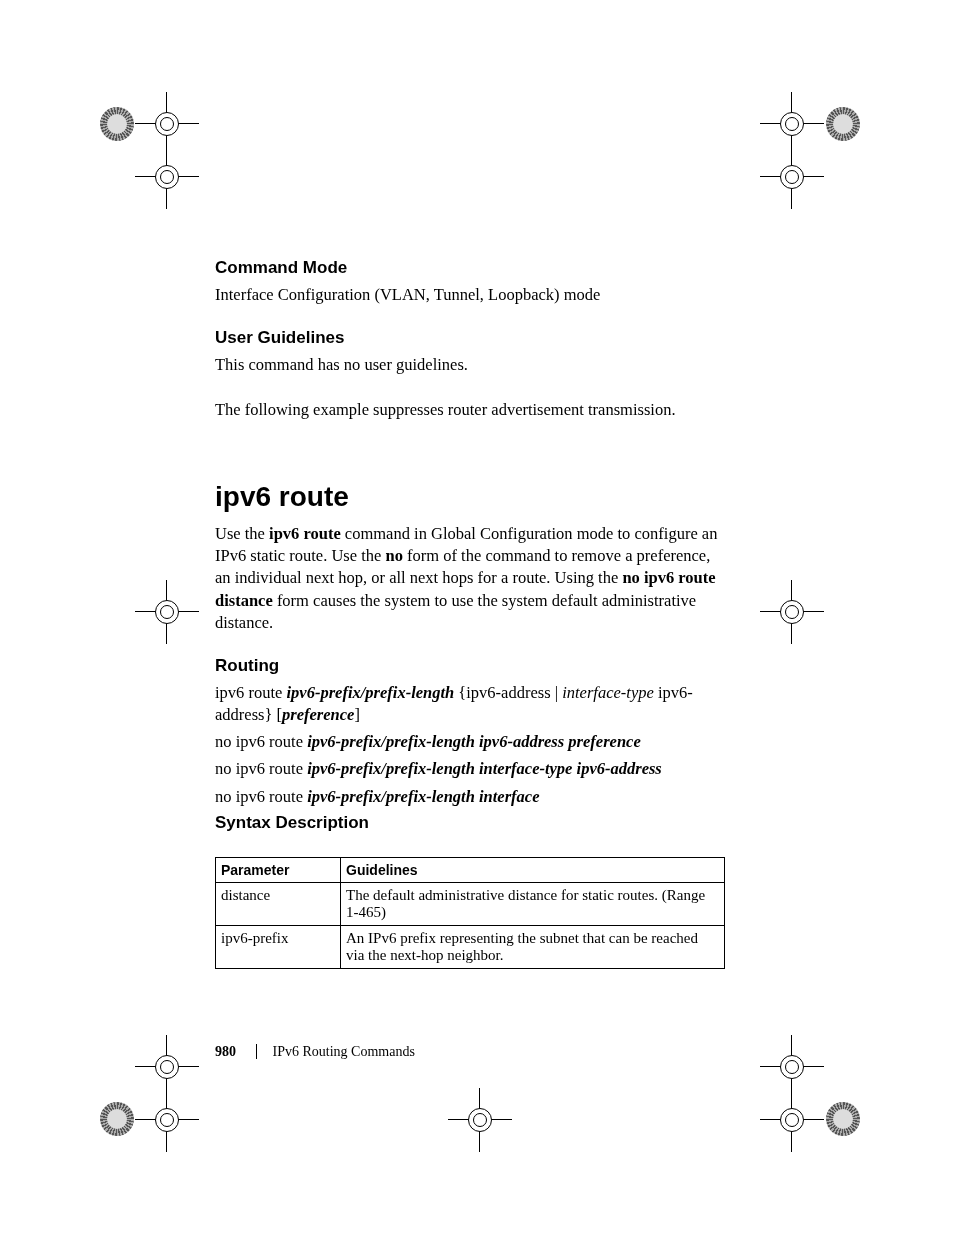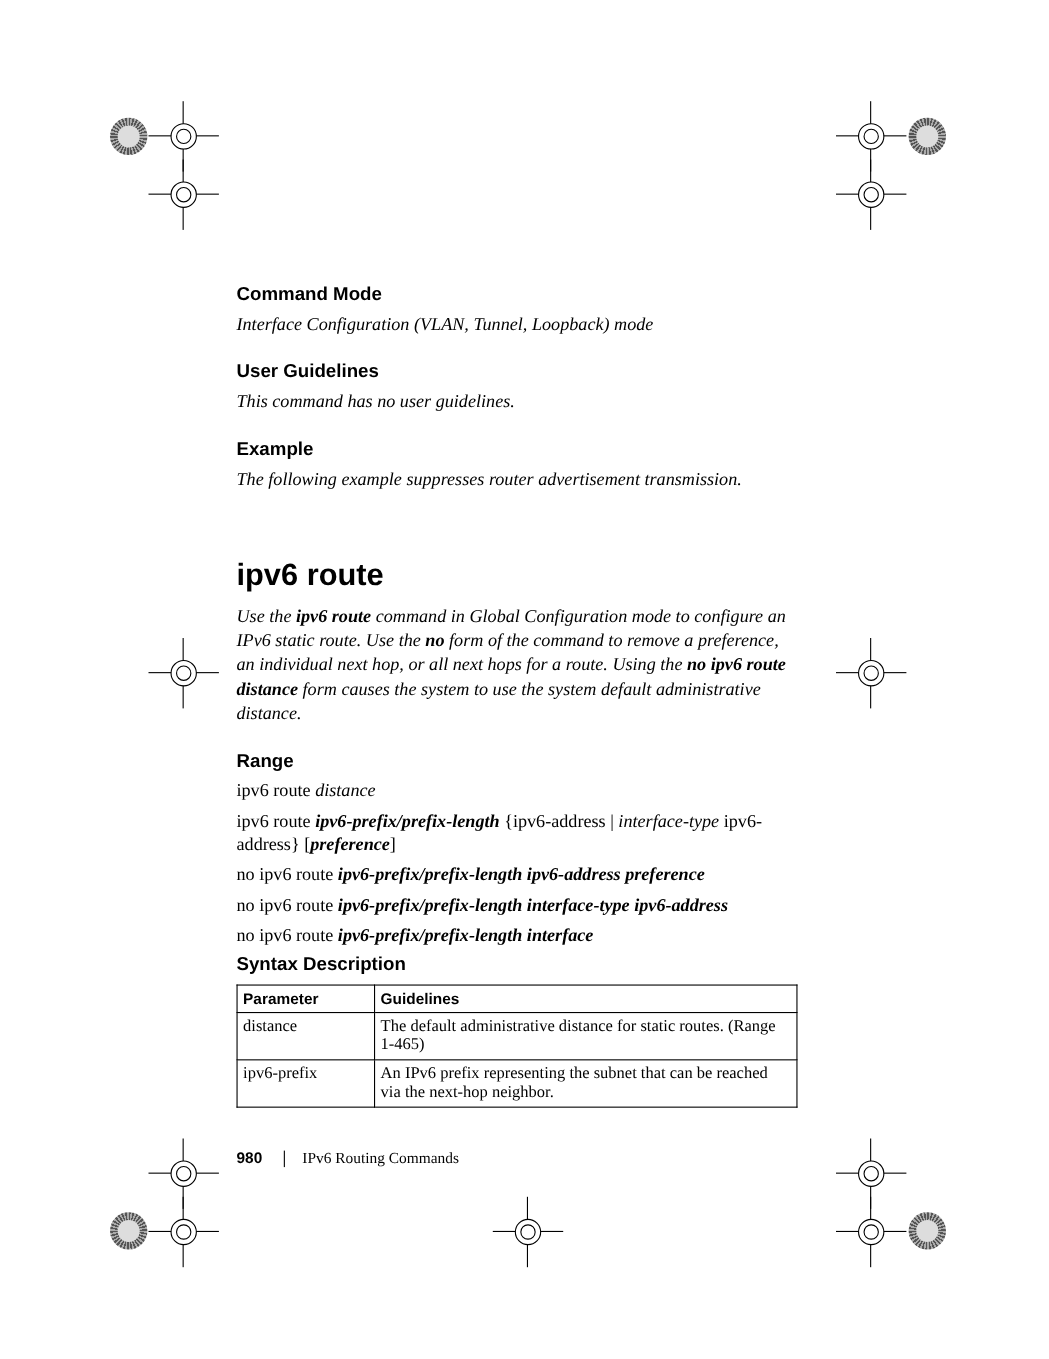--- a/index.html
+++ b/index.html
@@ -1,32 +1,32 @@
 <!DOCTYPE html>
 <html><head>
 <meta charset="utf-8">
 <style>
   * { box-sizing: border-box; margin: 0; padding: 0; }
   html, body { width: 954px; height: 1235px; background: #fff; font-family: Georgia, 'Times New Roman', serif; color: #000; }
   .page { position: relative; width: 954px; height: 926px; }
   .content { position: absolute; left: 215px; top: 258px; width: 510px; }
   .h-sans { font-family: Arial, Helvetica, sans-serif; font-weight: bold; }
   .h3 { font-size: 17px; margin-top: 0; margin-bottom: 6px; }
-  .body { font-size: 16.5px; line-height: 1.35; margin-bottom: 22px; font-style: italic; }
+  .body { font-size: 16.5px; line-height: 1.35; margin-bottom: 22px; }
   .h1 { font-family: Arial, Helvetica, sans-serif; font-weight: bold; font-size: 28px; margin-top: 60px; margin-bottom: 10px; }
   .syntax-line { font-size: 16.5px; line-height: 1.3; margin-bottom: 6px; }
   .ital { font-style: italic; }
   .bital { font-style: italic; font-weight: bold; }
   .bold { font-weight: bold; }
-  table { border-collapse: collapse; width: 100%; margin-top: 8px; }
+  table { border-collapse: collapse; width: 100%; margin-top: 24px; }
   th, td { border: 1px solid #000; text-align: left; vertical-align: top; padding: 4px 5px; }
   th { font-family: Arial, Helvetica, sans-serif; font-weight: bold; font-size: 14px; }
   td { font-size: 15px; }
   .footer { position: absolute; left: 215px; top: 1044px; font-size: 14px; }
-  .footer .pnum { font-family: Liberation Sans, sans-serif; font-weight: bold; }
+  .footer .pnum { font-family: Liberation Serif, serif; font-weight: bold; }
   .footer .sep { margin: 0 16px; border-left: 1px solid #000; }
   
   .reg { position: absolute; width: 64px; height: 64px; }
   .reg .hline { position: absolute; top: 31px; left: 0; width: 64px; height: 1px; background: #000; }
   .reg .vline { position: absolute; left: 31px; top: 0; width: 1px; height: 64px; background: #000; }
   .reg .circ { position: absolute; left: 20px; top: 20px; width: 24px; height: 24px; border: 1px solid #000; border-radius: 50%; background: #fff; }
   .reg .circ2 { position: absolute; left: 25px; top: 25px; width: 14px; height: 14px; border: 1px solid #000; border-radius: 50%; }
   .medal { position: absolute; width: 34px; height: 34px; border-radius: 50%; background:
     repeating-conic-gradient(#555 0 6deg, #aaa 6deg 12deg); }
   .medal.inner::after { content: ""; position: absolute; left: 7px; top: 7px; width: 20px; height: 20px; border-radius: 50%; background: #ddd; }
@@ -111,33 +111,29 @@
     </div>
 
   <div class="content">
 
     <div class="h-sans h3">Command Mode</div>
     <div class="body">Interface Configuration (VLAN, Tunnel, Loopback) mode</div>
 
     <div class="h-sans h3">User Guidelines</div>
     <div class="body">This command has no user guidelines.</div>
 
-    <div class="h-sans h3">Example</div>
     <div class="body">The following example suppresses router advertisement transmission.</div>
 
     <div class="h1">ipv6 route</div>
     <p class="body">
       <span>Use the </span><span class="bold">ipv6 route</span><span> command in Global Configuration mode to configure an IPv6 static route. Use the </span><span class="bold">no</span><span> form of the command to remove a preference, an individual next hop, or all next hops for a route. Using the </span><span class="bold">no ipv6 route distance</span><span> form causes the system to use the system default administrative distance.</span>
     </p>
 
-    <div class="h-sans h3">Range</div>
+    <div class="h-sans h3">Routing</div>
 
-    <div class="syntax-line">
-      <span>ipv6 route </span><span class="ital">distance</span>
-    </div>
     <div class="syntax-line">
       <span>ipv6 route </span><span class="bital">ipv6-prefix/prefix-length</span><span> {ipv6-address | </span><span class="ital">interface-type</span><span> ipv6-address} [</span><span class="bital">preference</span><span>]</span>
     </div>
     <div class="syntax-line">
       <span>no ipv6 route </span><span class="bital">ipv6-prefix/prefix-length ipv6-address preference</span>
     </div>
     <div class="syntax-line">
       <span>no ipv6 route </span><span class="bital">ipv6-prefix/prefix-length interface-type ipv6-address</span>
     </div>
     <div class="syntax-line" style="">

